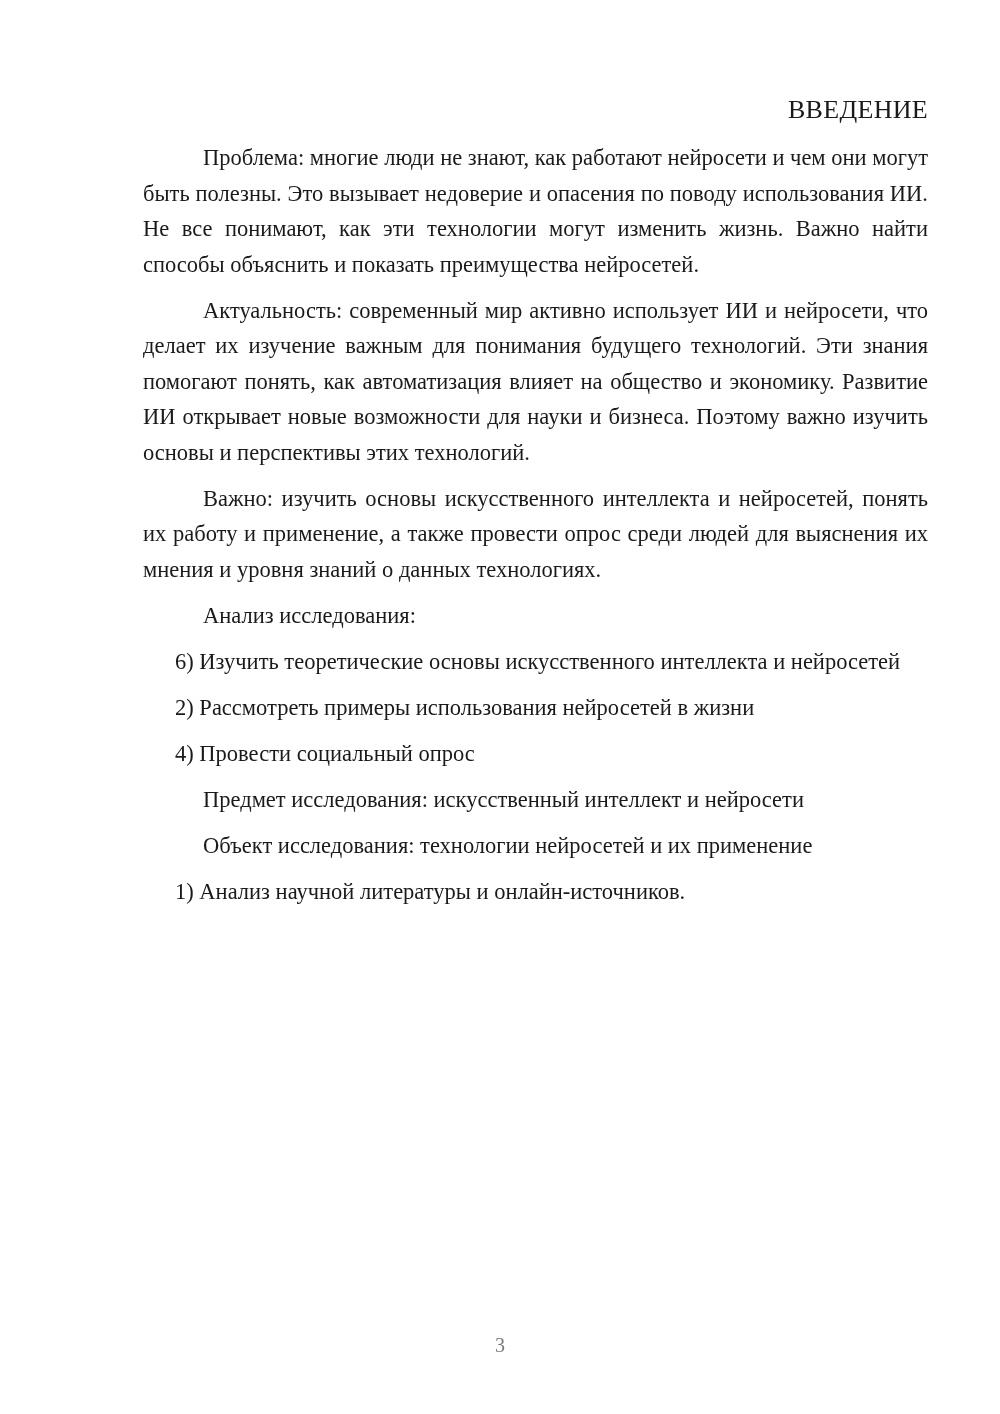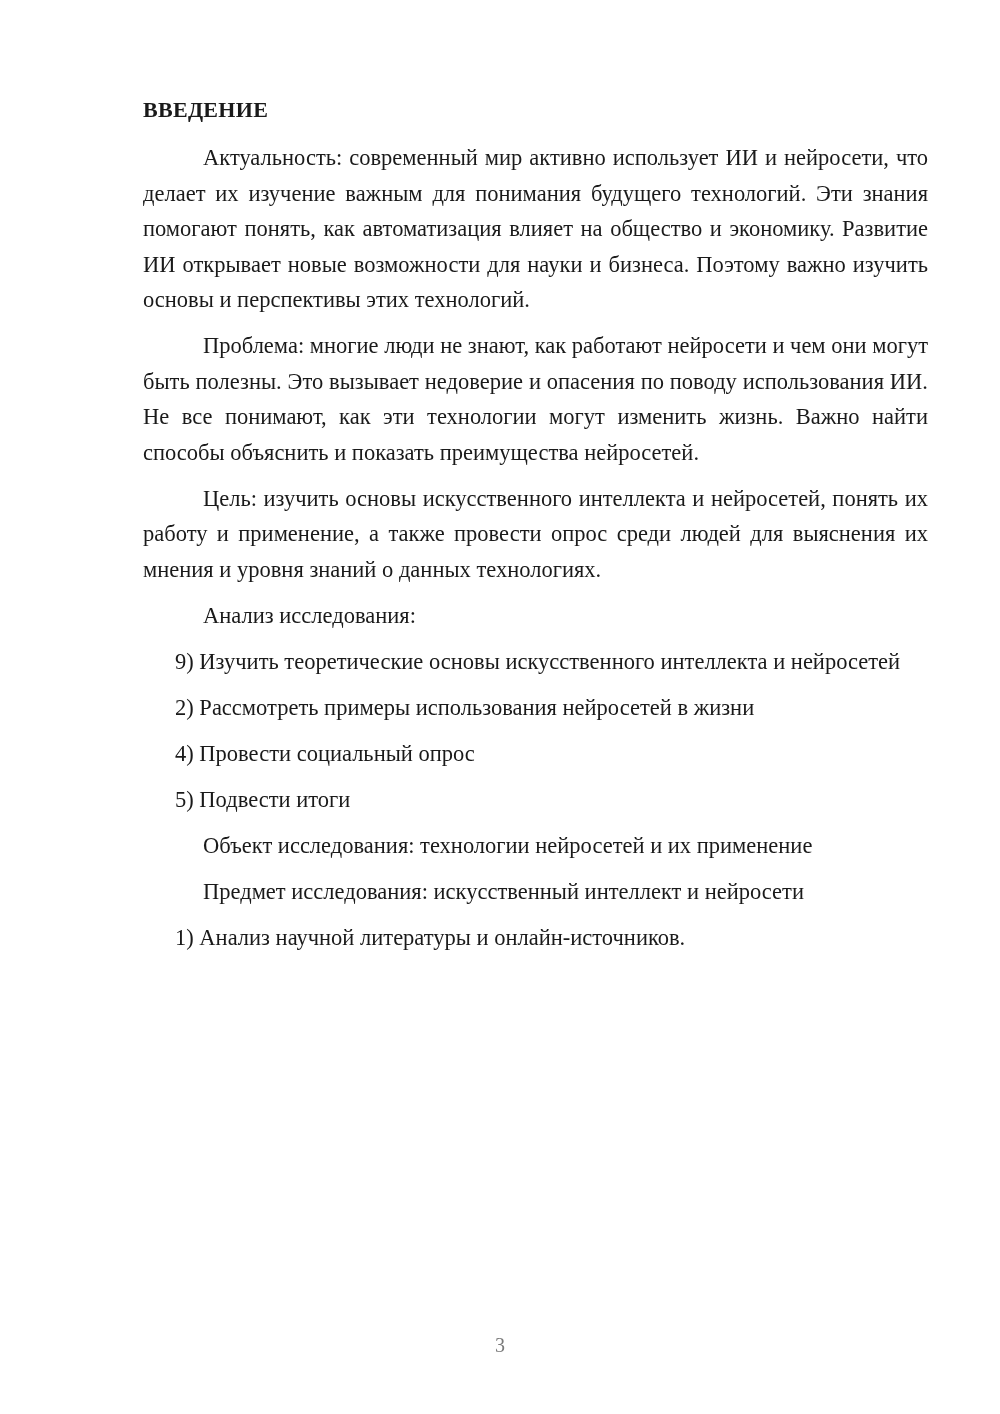--- a/index.html
+++ b/index.html
@@ -24,23 +24,23 @@
     }
     .content {
       position: absolute;
       left: 143px;
       top: 92px;
       width: 785px;
       font-size: 22.5px;
       line-height: 35.5px;
     }
     .title {
-      text-align: left;
-      font-weight: bold;
-      font-size: 22px;
+      text-align: right;
+      font-weight: normal;
+      font-size: 26px;
       letter-spacing: 0.3px;
       margin: 0 0 13px 0;
       line-height: 35px;
       padding-left: 0;
     }
     .para {
       text-align: justify;
       text-indent: 60px;
       margin: 0 0 10.5px 0;
     }
@@ -70,38 +70,37 @@
     }
   </style>
 </head>
 <body>
 
 <div class="page">
   <div class="content">
 
     <div class="title">ВВЕДЕНИЕ</div>
 
+    <p class="para">Проблема: многие люди не знают, как работают нейросети и чем они могут быть полезны. Это вызывает недоверие и опасения по поводу использования ИИ. Не все понимают, как эти технологии могут изменить жизнь. Важно найти способы объяснить и показать преимущества нейросетей.</p>
+
     <p class="para">Актуальность: современный мир активно использует ИИ и нейросети, что делает их изучение важным для понимания будущего технологий. Эти знания помогают понять, как автоматизация влияет на общество и экономику. Развитие ИИ открывает новые возможности для науки и бизнеса. Поэтому важно изучить основы и перспективы этих технологий.</p>
 
-    <p class="para">Проблема: многие люди не знают, как работают нейросети и чем они могут быть полезны. Это вызывает недоверие и опасения по поводу использования ИИ. Не все понимают, как эти технологии могут изменить жизнь. Важно найти способы объяснить и показать преимущества нейросетей.</p>
-
-    <p class="para">Цель: изучить основы искусственного интеллекта и нейросетей, понять их работу и применение, а также провести опрос среди людей для выяснения их мнения и уровня знаний о данных технологиях.</p>
+    <p class="para">Важно: изучить основы искусственного интеллекта и нейросетей, понять их работу и применение, а также провести опрос среди людей для выяснения их мнения и уровня знаний о данных технологиях.</p>
 
     <p class="heading-line">Анализ исследования:</p>
 
     <div>
-      <p class="list-item wrap">9) Изучить теоретические основы искусственного интеллекта и нейросетей</p>
+      <p class="list-item wrap">6) Изучить теоретические основы искусственного интеллекта и нейросетей</p>
       <p class="list-item">2) Рассмотреть примеры использования нейросетей в жизни</p>
       <p class="list-item">4) Провести социальный опрос</p>
-      <p class="list-item">5) Подвести итоги</p>
     </div>
 
+    <p class="heading-line">Предмет исследования: искусственный интеллект и нейросети</p>
+
     <p class="heading-line">Объект исследования: технологии нейросетей и их применение</p>
-
-    <p class="heading-line">Предмет исследования: искусственный интеллект и нейросети</p>
 
 
 
     <div>
       <p class="list-item">1) Анализ научной литературы и онлайн-источников.</p>
     </div>
 
   </div>
 
   <div class="page-number">3</div>

